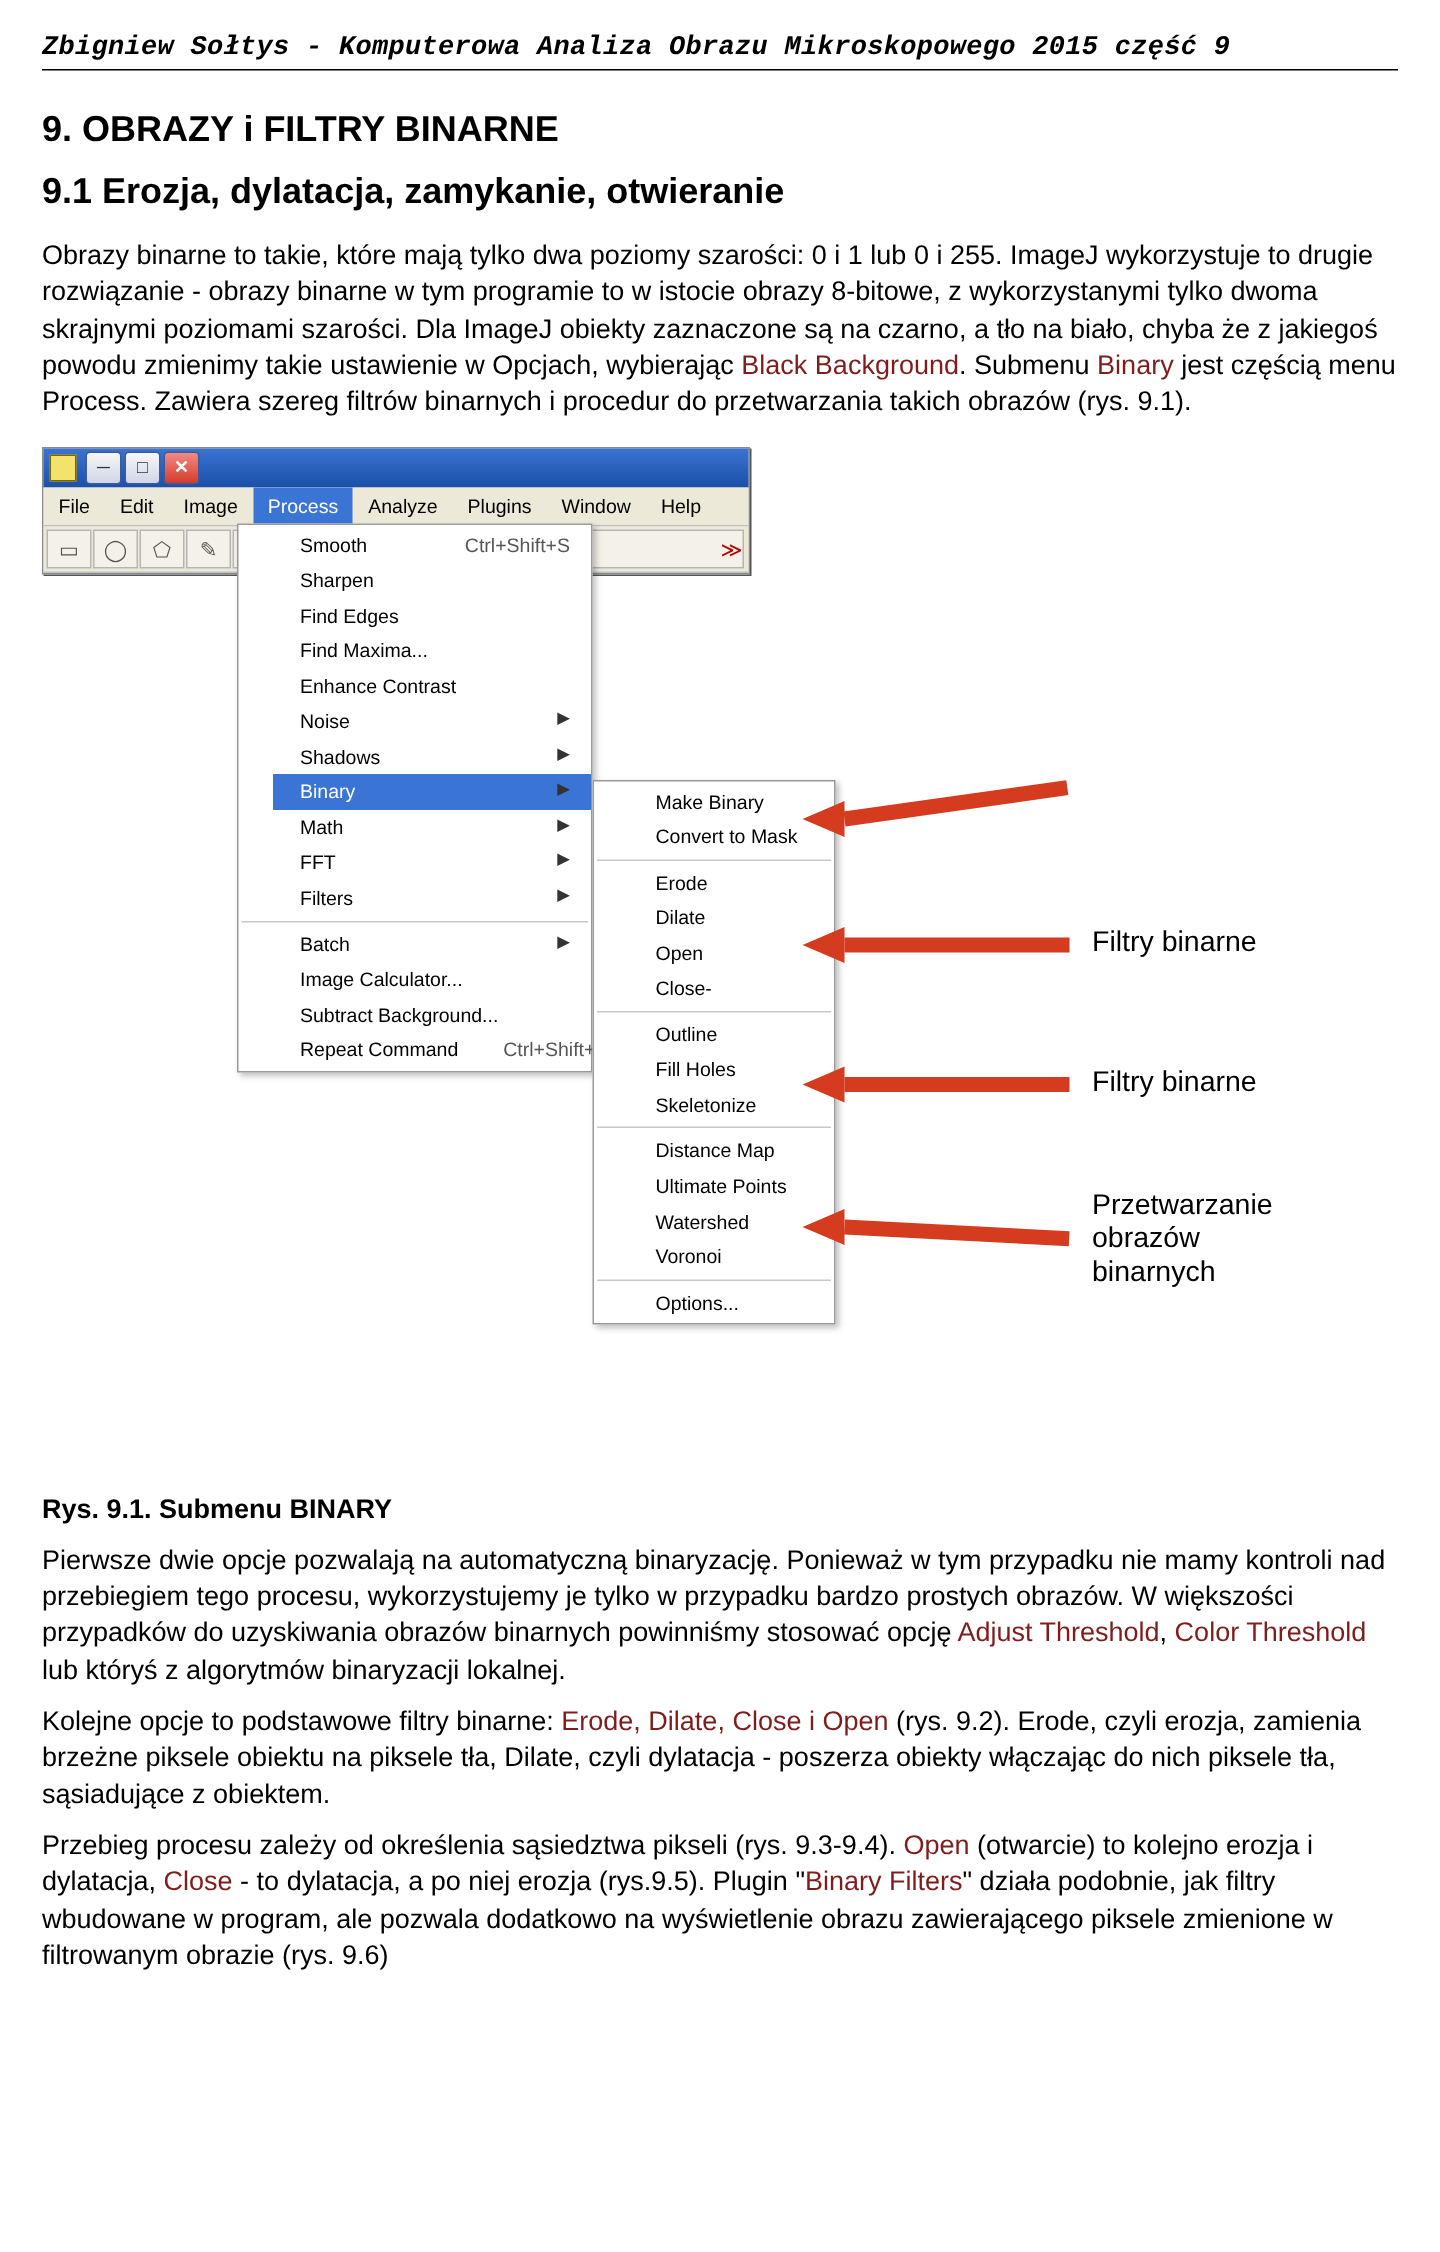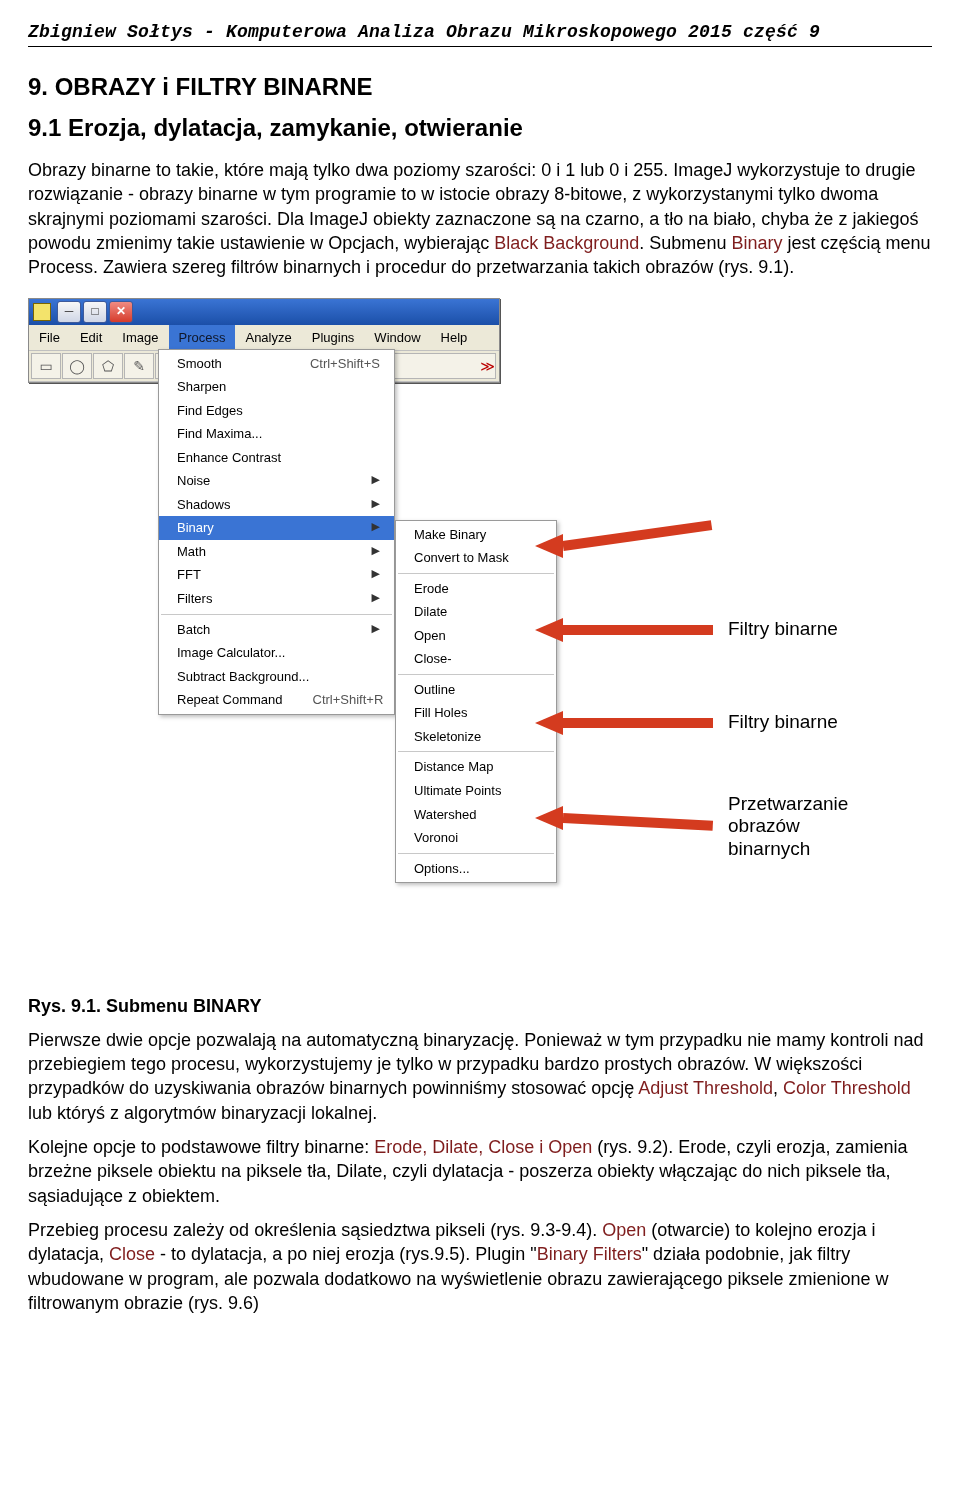--- a/index.html
+++ b/index.html
@@ -86,21 +86,21 @@
     display: flex;
     background: #ece9d8;
     border-bottom: 1px solid #c0c0c0;
   }
   .menubar .mitem {
     padding: 4px 10px;
     cursor: default;
   }
   .menubar .mitem.sel {
     background: #3a74d4;
-    color: #0f172a;
+    color: #ffffff;
   }
   .toolbar {
     display: flex;
     background: #ece9d8;
     border-bottom: 1px solid #c0c0c0;
     padding: 2px;
   }
   .toolbar .tbtn {
     width: 28px; height: 24px;
     border: 1px solid #b5b5b5;
@@ -123,20 +123,21 @@
     box-shadow: 2px 2px 4px rgba(0,0,0,.25);
     font-family: Tahoma, Arial, sans-serif;
     font-size: 13px;
     padding: 2px 0;
   }
   .dropdown .drow {
     display: flex;
     padding: 3px 14px 3px 18px;
     white-space: nowrap;
     cursor: default;
+    margin-left: 23px;
   }
   .dropdown .drow .lab { flex: 1; }
   .dropdown .drow .sc { color: #555; margin-left: 30px; }
   .dropdown .drow .arrow { margin-left: 30px; color:#333; font-size:11px;}
   .dropdown .drow.sel { background: #3a74d4; color: #fff; }
   .dropdown hr {
     border: none;
     border-top: 1px solid #c8c8c8;
     margin: 3px 2px;
   }

